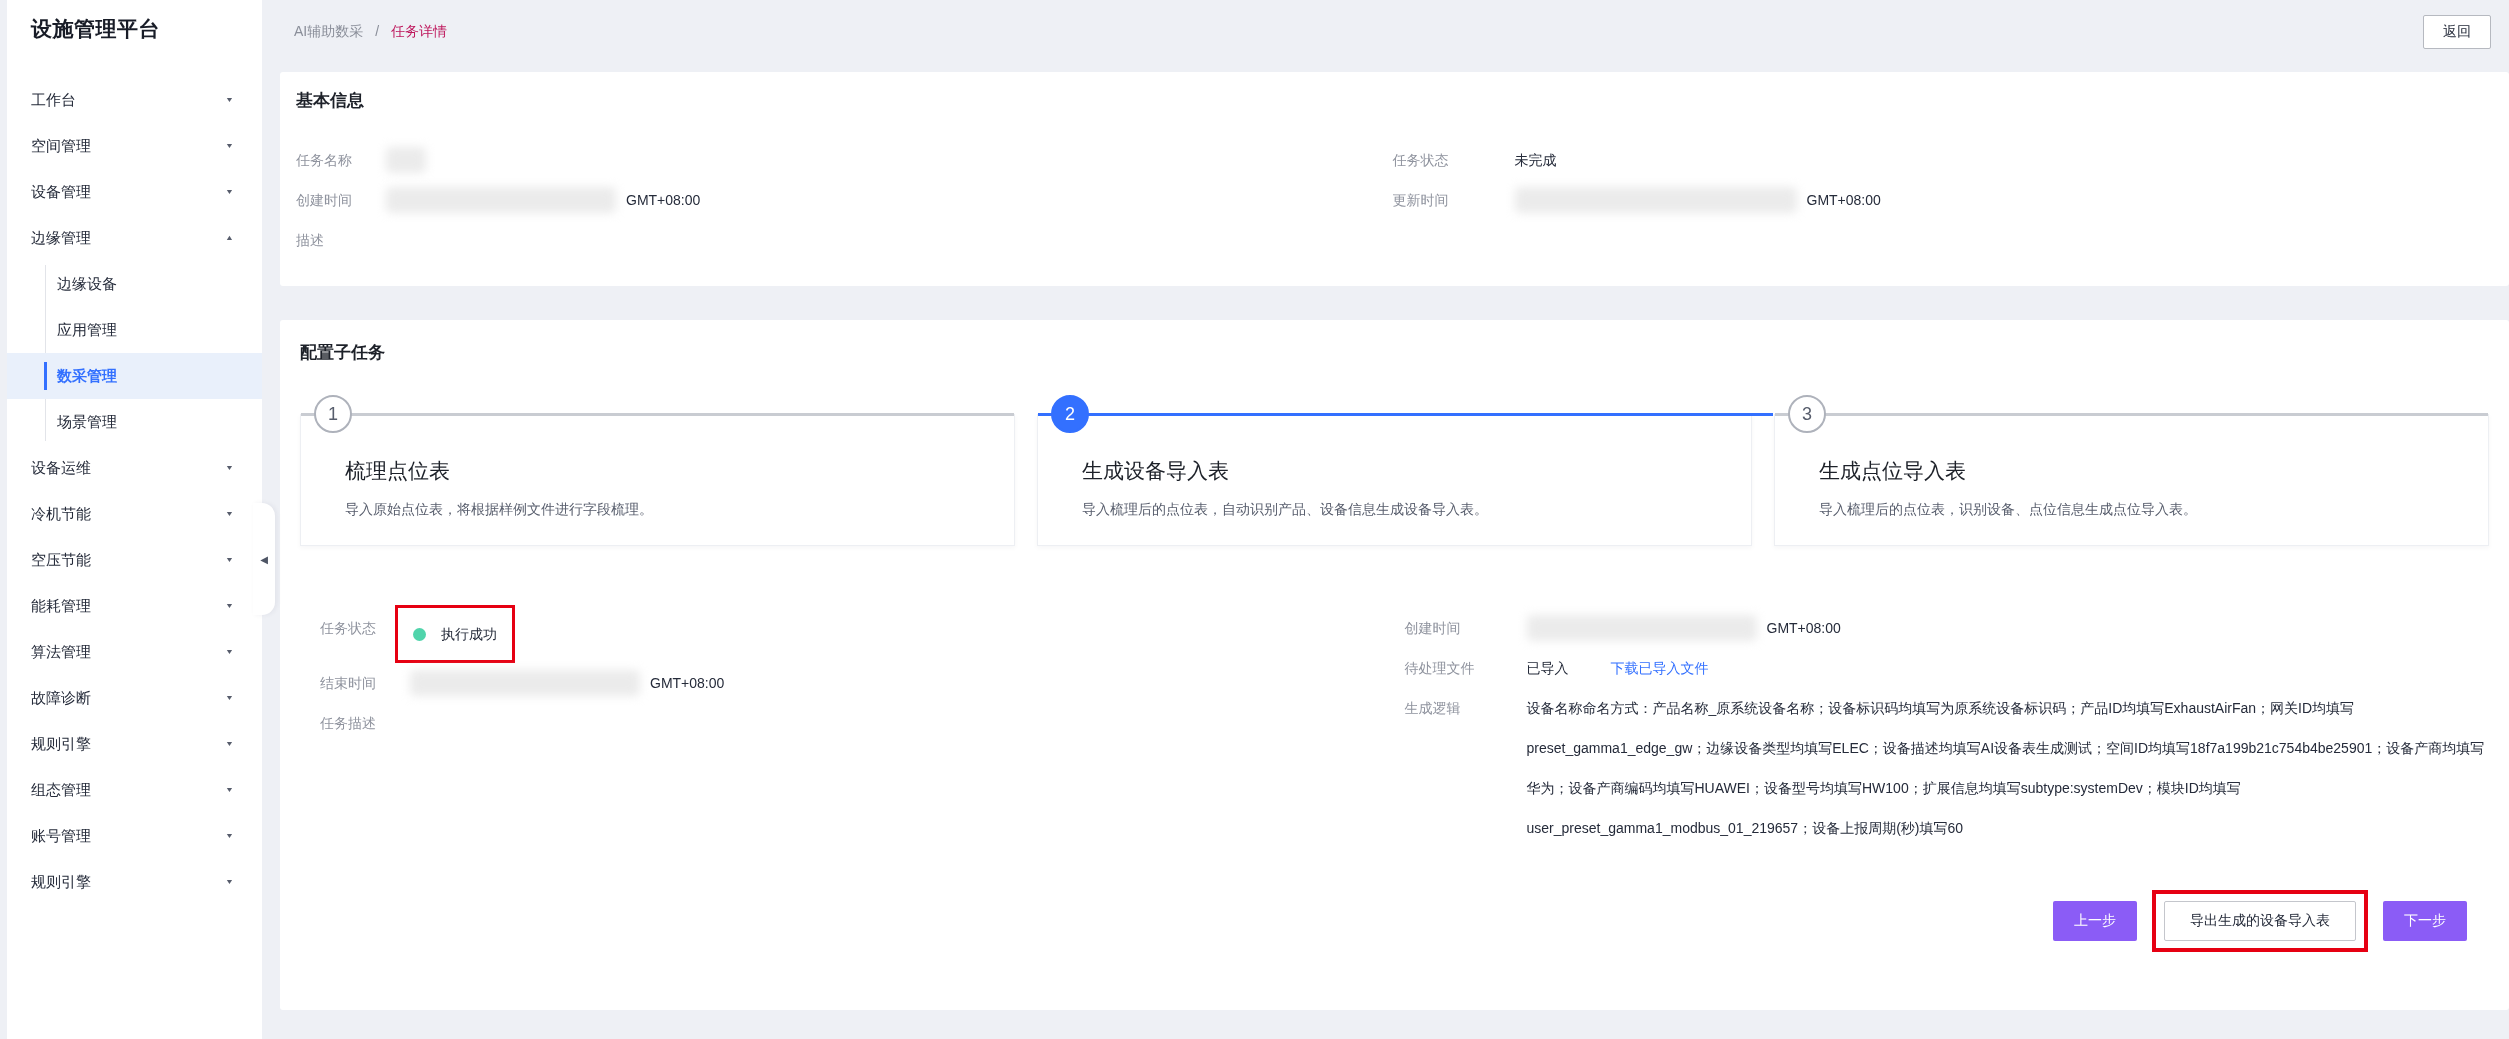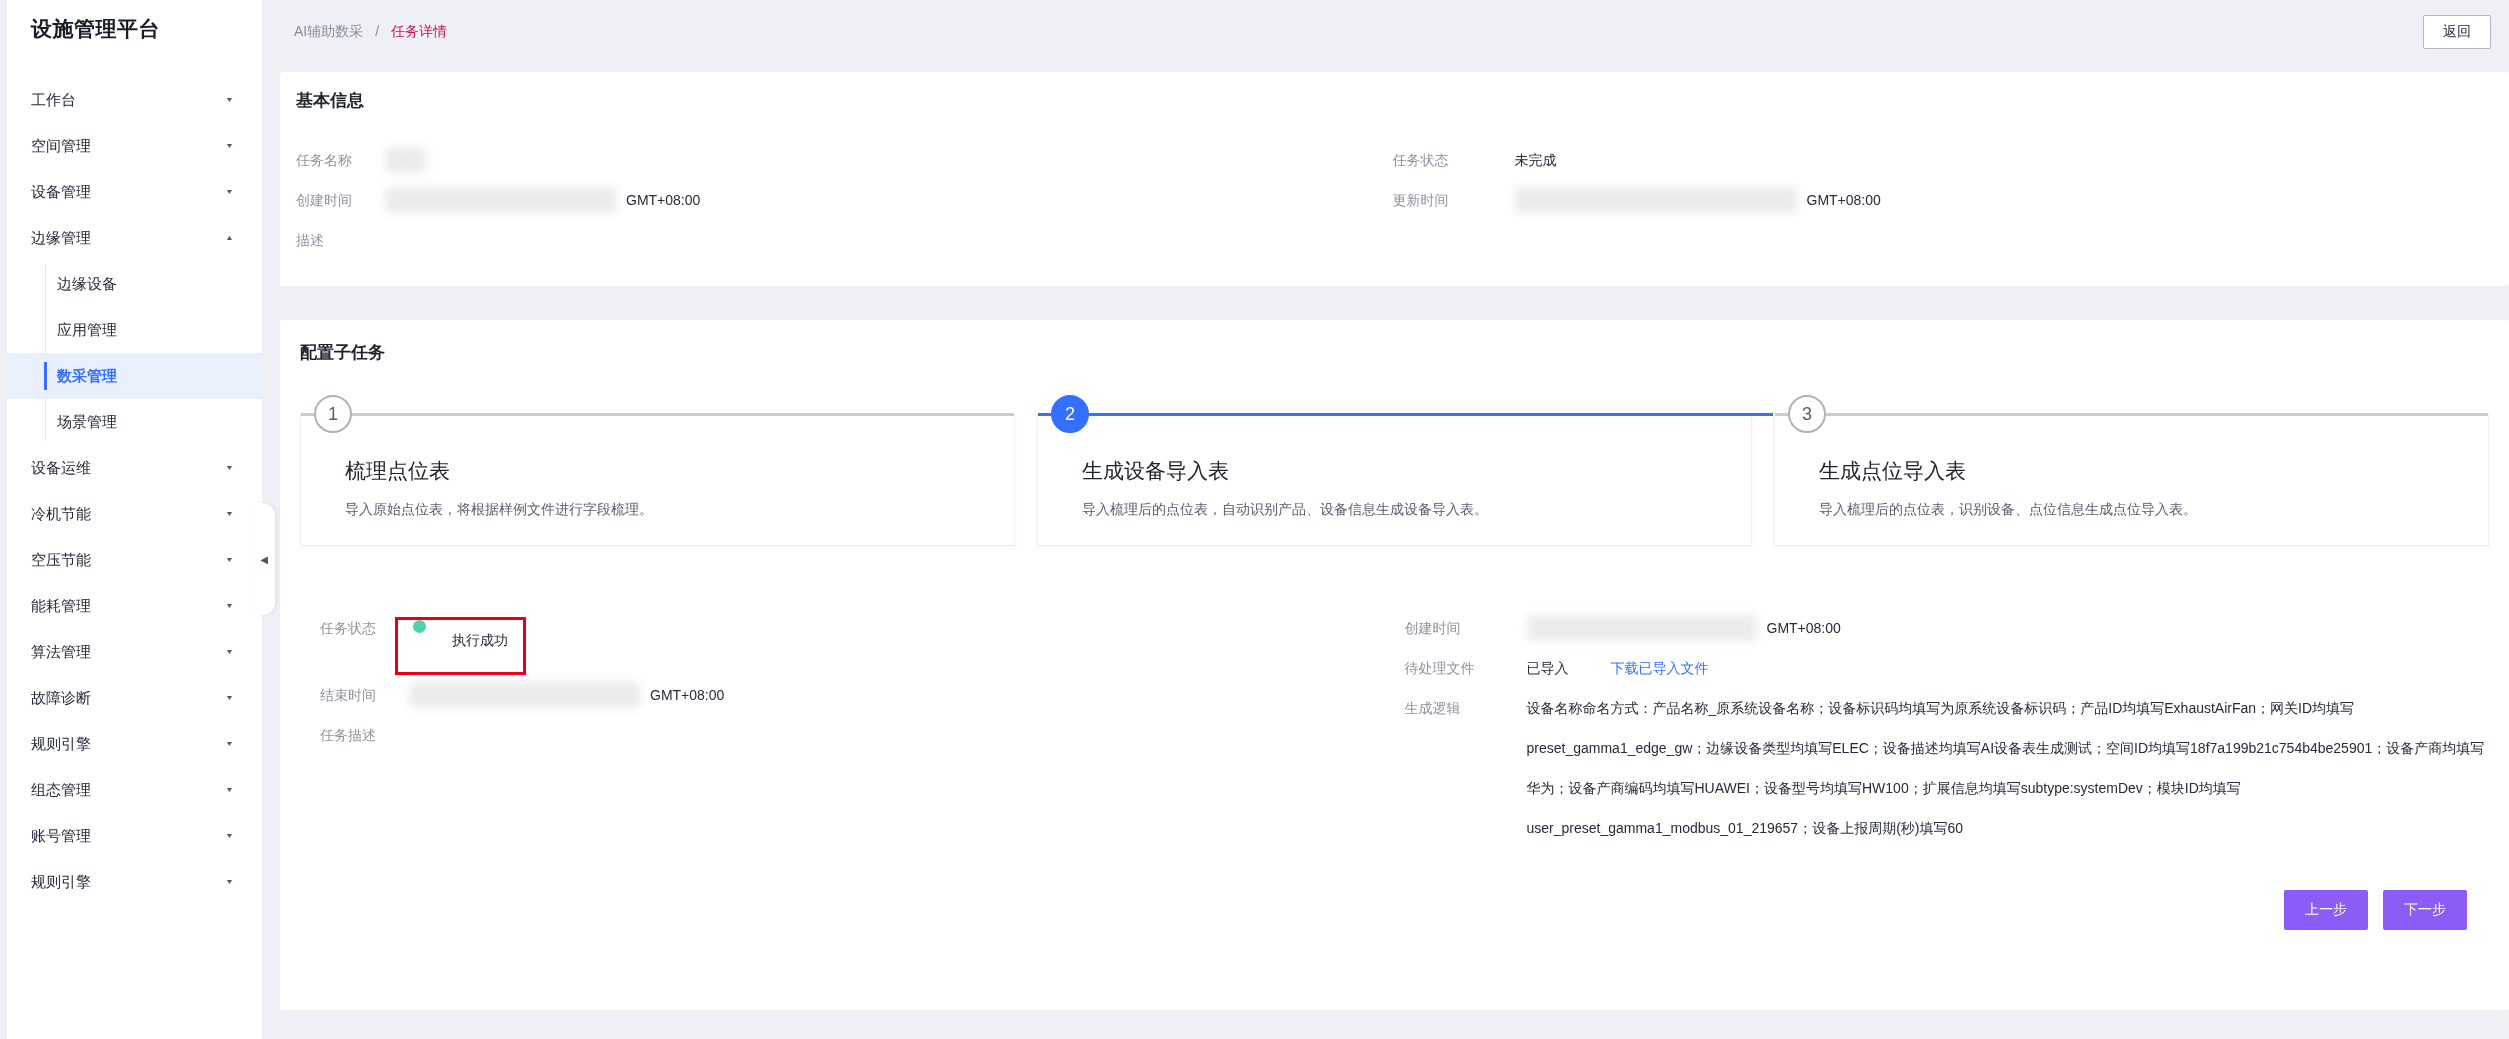--- a/index.html
+++ b/index.html
@@ -99,21 +99,21 @@
     position:absolute; top:-20px; left:13px; width:38px; height:38px; border-radius:50%;
     background:#fff; border:2px solid #aeb2bb; color:#575d6c;
     display:flex; align-items:center; justify-content:center; font-size:18px; z-index:2;
   }
   .step-card.active .step-circle { background:#3370ff; border-color:#3370ff; color:#fff; }
   .step-title { font-size:21px; font-weight:normal; color:#1d2129; margin-bottom:16px; }
   .step-desc { font-size:14px; color:#575d6c; }
 
   .detail-grid { display:grid; grid-template-columns:1fr 1fr; margin-top:62px; padding-left:20px; }
   .hl-box {
-    display:inline-flex; gap:26px;
+    display:inline-flex; align-items:center; gap:15px;
     border:3px solid #e60012; height:58px; padding:0 15px; margin:-3px 0 0 -15px;
   }
   .status-dot {
     width:13px; height:13px; border-radius:50%; background:#50d4ab; display:inline-block;
   }
   .gen-logic { max-width:965px; line-height:40px; }
   .file-link { color:#3370ff; margin-left:38px; cursor:pointer; text-decoration:none; }
 
   .actions {
     display:flex; justify-content:flex-end; align-items:center; gap:15px;
@@ -310,16 +310,19 @@
         </div>
         <div class="field">
           <span class="label">生成逻辑</span>
           <span class="value gen-logic">设备名称命名方式：产品名称_原系统设备名称；设备标识码均填写为原系统设备标识码；产品ID均填写ExhaustAirFan；网关ID均填写preset_gamma1_edge_gw；边缘设备类型均填写ELEC；设备描述均填写AI设备表生成测试；空间ID均填写18f7a199b21c754b4be25901；设备产商均填写华为；设备产商编码均填写HUAWEI；设备型号均填写HW100；扩展信息均填写subtype:systemDev；模块ID均填写user_preset_gamma1_modbus_01_219657；设备上报周期(秒)填写60</span>
         </div>
       </div>
     </div>
 
     <div class="actions">
       <button class="btn-red">上一步</button>
+      <span class="annotation-box">
+        <button class="btn-plain">导出生成的设备导入表</button>
+      </span>
       <button class="btn-red">下一步</button>
     </div>
   </section>
 </div>
 
 </body></html>

